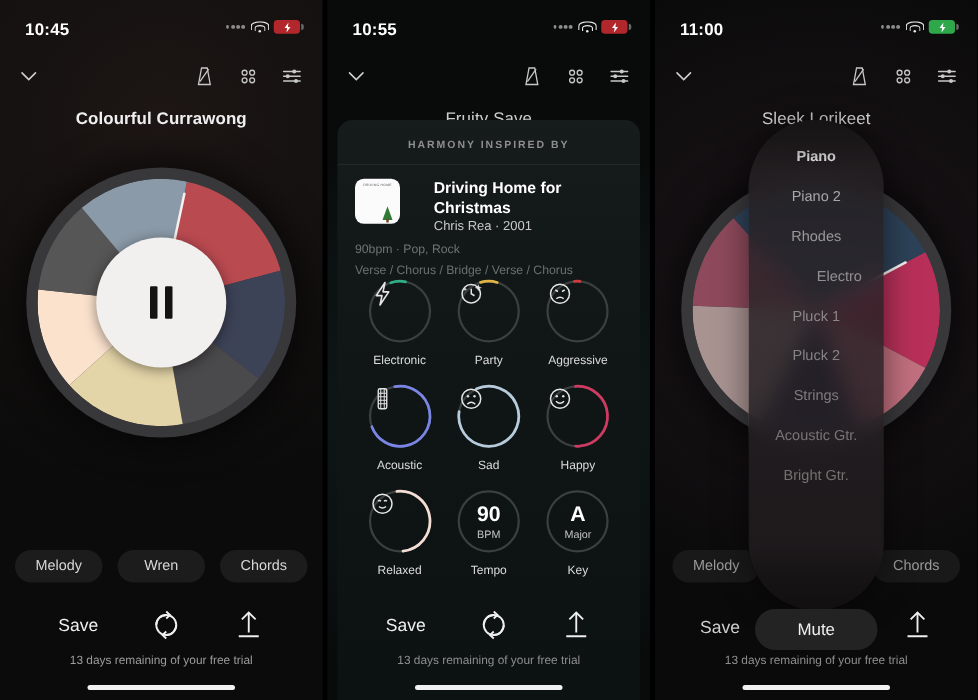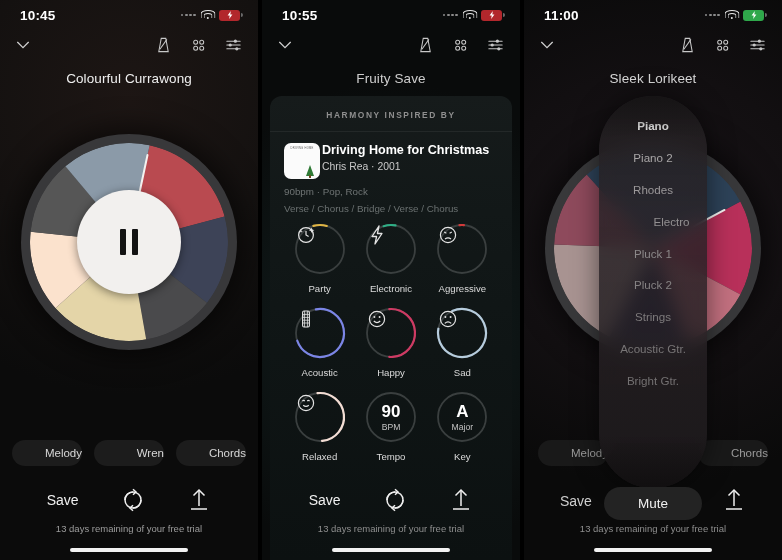--- a/index.html
+++ b/index.html
@@ -5,21 +5,21 @@
   html,body{margin:0;padding:0;background:#000;}
   body{width:782px;height:560px;overflow:hidden;font-family:"Liberation Sans",sans-serif;-webkit-font-smoothing:antialiased;}
   .stage{position:relative;width:782px;height:560px;display:flex;background:#000;}
   .panel{position:relative;width:258px;height:560px;overflow:hidden;background:#0c0c0c;}
   .panel + .panel{margin-left:4px;}
   .p1{background:radial-gradient(ellipse 150% 70% at 50% 18%, #1d1614 0%, #141110 40%, #0b0b0b 75%);}
   .p2{background:radial-gradient(ellipse 120% 60% at 50% 58%, #11201f 0%, #0e1616 35%, #090b0b 72%);}
   .p3{background:radial-gradient(ellipse 140% 60% at 50% 40%, #191418 0%, #120f11 45%, #0a0a0a 78%);}
 
   
-  .statusbar{position:relative;height:30px;display:flex;align-items:center;justify-content:space-between;padding:0 18px 0 20px;}
+  .statusbar{position:relative;height:30px;display:flex;align-items:flex-start;justify-content:space-between;padding:16px 18px 0 20px;}
   .clock{color:#fff;font-size:13.5px;font-weight:700;letter-spacing:.2px;}
   .st-right{display:flex;align-items:center;gap:5px;}
   .dots{display:flex;gap:1.6px;align-items:flex-end;}
   .dots i{display:block;width:2.6px;height:2.6px;border-radius:50%;background:#8c8c8c;}
   .wifi{position:relative;width:13px;height:10px;}
   .wifi span{position:absolute;left:50%;transform:translateX(-50%);border:1.4px solid #e9e9e9;border-bottom:none;border-radius:50% 50% 0 0;}
   .wifi .a{width:13px;height:6.5px;top:0;}
   .wifi .b{width:7px;height:4px;top:3px;}
   .wifi .c{width:2.4px;height:2.4px;border-radius:50%;background:#e9e9e9;border:none;top:7px;}
   .batt{position:relative;width:21px;height:11px;border-radius:3px;display:flex;align-items:center;}
@@ -27,62 +27,62 @@
   .batt.green{background:#2fa84b;}
   .batt:after{content:"";position:absolute;right:-3px;top:3.2px;width:2px;height:4.5px;border-radius:0 2px 2px 0;background:#6a6a6a;}
   .bolt{position:absolute;left:50%;top:50%;transform:translate(-50%,-50%);width:8px;height:8px;}
 
   
   .topnav{position:relative;height:30px;display:flex;align-items:center;justify-content:space-between;padding:0 16px 0 14px;}
   .chev{width:18px;height:18px;}
   .navicons{display:flex;align-items:center;gap:18px;}
   .ic{width:17px;height:18px;display:block;}
 
-  .title{text-align:center;color:#e6e6e6;font-size:13.5px;font-weight:400;letter-spacing:.1px;margin-top:11px;}
+  .title{text-align:center;color:#e6e6e6;font-size:13.5px;font-weight:700;letter-spacing:.1px;margin-top:11px;}
   .p1 .title,.p3 .title{color:#efefef;}
   .p2 .title{color:#cdcdcd;font-weight:400;}
   .p3 .title{color:#d8d8d8;font-weight:400;}
 
   
   .wheelwrap{position:absolute;left:50%;transform:translateX(-50%);width:216px;height:216px;}
   .p1 .wheelwrap{top:134px;}
   .p3 .wheelwrap{top:140px;}
   .wheel-ring{position:absolute;inset:0;border-radius:50%;background:#38383a;box-shadow:0 0 26px 8px rgba(0,0,0,.5);}
   .wheel-pie{position:absolute;inset:9px;border-radius:50%;overflow:hidden;}
   .hub{position:absolute;left:50%;top:50%;transform:translate(-50%,-50%);width:104px;height:104px;border-radius:50%;
        background:#f2f0ee;display:flex;align-items:center;justify-content:center;box-shadow:0 2px 10px rgba(0,0,0,.45);}
   .pause{display:flex;gap:6px;}
   .pause i{display:block;width:6px;height:26px;background:#131313;border-radius:1px;}
   .needle{position:absolute;left:50%;top:50%;width:2px;height:90px;background:#f4f2f0;transform-origin:50% 100%;
           border-radius:2px;margin-left:-1px;margin-top:-90px;}
 
   
   .pills{position:absolute;left:0;right:0;display:flex;justify-content:center;gap:12px;}
   .p1 .pills,.p3 .pills{top:440px;}
-  .pill{min-width:70px;padding:7px 0;border-radius:16px;background:#1c1c1c;color:#d7d7d7;font-size:11.5px;text-align:right;}
+  .pill{min-width:70px;padding:7px 0;border-radius:16px;background:#1c1c1c;color:#d7d7d7;font-size:11.5px;text-align:center;}
   .p3 .pill{background:#191919;color:#9a9a9a;}
 
   
   .transport{position:absolute;left:0;right:0;display:flex;align-items:center;justify-content:space-around;padding:0 26px;box-sizing:border-box;}
   .p1 .transport,.p3 .transport{top:487px;}
   .p2 .transport{top:487px;}
   .savebtn{color:#f0f0f0;font-size:14px;}
   .p3 .savebtn{color:#cfcfcf;}
   .mutepill{padding:9px 34px;border-radius:20px;background:#232323;color:#f0f0f0;font-size:13.5px;}
 
   .trial{position:absolute;left:0;right:0;bottom:26px;text-align:center;color:#9c9c9c;font-size:9.5px;}
   .p2 .trial,.p3 .trial{color:#8e8e8e;}
   .homebar{position:absolute;left:50%;transform:translateX(-50%);bottom:8px;width:118px;height:4.5px;border-radius:3px;background:#f2f2f2;}
 
   
   .card{position:absolute;left:8px;right:8px;top:96px;bottom:0;border-radius:12px 12px 0 0;
         background:linear-gradient(180deg,#161b1b 0%,#121818 25%,#0f1515 55%,#0c1111 100%);overflow:hidden;}
   .cardhdr{text-align:center;color:#8f8f8f;font-size:8.4px;letter-spacing:1.6px;padding-top:14px;font-weight:600;}
   .cardrule{height:1px;background:#232828;margin:11px 0 0 0;}
-  .song{display:flex;gap:2px;padding:11px 14px 0 14px;}
+  .song{display:flex;gap:27px;padding:11px 14px 0 14px;}
   .art{width:36px;height:36px;border-radius:7px;background:#fbfbfb;flex:0 0 auto;position:relative;overflow:hidden;}
   .art .lbl{position:absolute;top:4px;left:0;right:0;text-align:center;font-size:2.6px;color:#555;letter-spacing:.3px;}
   .art .tree{position:absolute;right:6px;bottom:3px;width:0;height:0;border-left:4px solid transparent;border-right:4px solid transparent;border-bottom:11px solid #2f7a35;}
   .art .trunk{position:absolute;right:9px;bottom:1px;width:2px;height:3px;background:#6b4a22;}
   .songtitle{color:#fff;font-size:12.6px;font-weight:700;line-height:1.25;}
   .songmeta{color:#c9c9c9;font-size:10.4px;margin-top:2px;}
   .songsub{color:#6f7474;font-size:9.8px;margin-top:7px;padding-left:14px;}
   .songsub2{color:#6a7070;font-size:9.8px;margin-top:6px;padding-left:14px;}
 
   .grid{position:absolute;left:0;right:0;top:222px;display:grid;grid-template-columns:repeat(3,1fr);row-gap:12px;padding:0 22px;box-sizing:border-box;}
@@ -290,46 +290,46 @@
       </div>
       <div class="songsub">90bpm · Pop, Rock</div>
       <div class="songsub2">Verse / Chorus / Bridge / Verse / Chorus</div>
     </div>
 
     <div class="grid" id="dialgrid">
         <div class="cell">
           <div class="dial">
             <svg viewBox="0 0 54 54">
               <circle cx="27" cy="27" r="24" fill="none" stroke="#3a3f3f" stroke-width="1.8"></circle>
+              <circle cx="27" cy="27" r="24" fill="none" stroke="#2faf86" stroke-width="2.2" stroke-linecap="round" stroke-dasharray="12.063715789784805 150.79644737231007" transform="rotate(-108 27 27)"></circle>
+            </svg>
+            <div class="dialicon">
+              <svg width="26" height="26" viewBox="0 0 26 26">
+                <path d="M15 4 L8 14.5 H12.6 L11 22 L18 11.5 H13.4 Z" fill="none" stroke="#e4e4e4" stroke-width="1.3" stroke-linejoin="round"></path>
+              </svg>
+            </div>
+          </div>
+          <div class="celllabel">Electronic</div>
+        </div>
+        <div class="cell">
+          <div class="dial">
+            <svg viewBox="0 0 54 54">
+              <circle cx="27" cy="27" r="24" fill="none" stroke="#3a3f3f" stroke-width="1.8"></circle>
               <circle cx="27" cy="27" r="24" fill="none" stroke="#e0b544" stroke-width="2.2" stroke-linecap="round" stroke-dasharray="13.571680263507906 150.79644737231007" transform="rotate(-106 27 27)"></circle>
             </svg>
             <div class="dialicon">
               <svg width="26" height="26" viewBox="0 0 26 26">
                 <circle cx="13" cy="13" r="7.4" fill="none" stroke="#e4e4e4" stroke-width="1.2"></circle>
                 <path d="M13 9 V13 L15.6 14.6" stroke="#e4e4e4" stroke-width="1.2" fill="none"></path>
                 <path d="M18.6 5.4 l.8 2 2 .8 -2 .8 -.8 2 -.8 -2 -2 -.8 2-.8z" fill="#e4e4e4"></path>
                 <path d="M8 7.6 l.5 1.2 1.2 .5 -1.2 .5 -.5 1.2 -.5 -1.2 -1.2 -.5 1.2-.5z" fill="#e4e4e4"></path>
               </svg>
             </div>
           </div>
           <div class="celllabel">Party</div>
-        </div>
-        <div class="cell">
-          <div class="dial">
-            <svg viewBox="0 0 54 54">
-              <circle cx="27" cy="27" r="24" fill="none" stroke="#3a3f3f" stroke-width="1.8"></circle>
-              <circle cx="27" cy="27" r="24" fill="none" stroke="#2faf86" stroke-width="2.2" stroke-linecap="round" stroke-dasharray="12.063715789784805 150.79644737231007" transform="rotate(-108 27 27)"></circle>
-            </svg>
-            <div class="dialicon">
-              <svg width="26" height="26" viewBox="0 0 26 26">
-                <path d="M15 4 L8 14.5 H12.6 L11 22 L18 11.5 H13.4 Z" fill="none" stroke="#e4e4e4" stroke-width="1.3" stroke-linejoin="round"></path>
-              </svg>
-            </div>
-          </div>
-          <div class="celllabel">Electronic</div>
         </div>
         <div class="cell">
           <div class="dial">
             <svg viewBox="0 0 54 54">
               <circle cx="27" cy="27" r="24" fill="none" stroke="#3a3f3f" stroke-width="1.8"></circle>
               <circle cx="27" cy="27" r="24" fill="none" stroke="#d13a3a" stroke-width="2.2" stroke-linecap="round" stroke-dasharray="4.523893421169302 150.79644737231007" transform="rotate(-96 27 27)"></circle>
             </svg>
             <div class="dialicon">
               <svg width="26" height="26" viewBox="0 0 26 26">
                 <circle cx="13" cy="13" r="7.6" fill="none" stroke="#e4e4e4" stroke-width="1.2"></circle>
@@ -361,49 +361,49 @@
                 </g>
               </svg>
             </div>
           </div>
           <div class="celllabel">Acoustic</div>
         </div>
         <div class="cell">
           <div class="dial">
             <svg viewBox="0 0 54 54">
               <circle cx="27" cy="27" r="24" fill="none" stroke="#3a3f3f" stroke-width="1.8"></circle>
+              <circle cx="27" cy="27" r="24" fill="none" stroke="#b6ccdd" stroke-width="2.2" stroke-linecap="round" stroke-dasharray="126.66901579274047 150.79644737231007" transform="rotate(-114 27 27)"></circle>
+            </svg>
+            <div class="dialicon">
+              <svg width="26" height="26" viewBox="0 0 26 26">
+                <circle cx="13" cy="13" r="7.6" fill="none" stroke="#e4e4e4" stroke-width="1.2"></circle>
+                <circle cx="10.4" cy="11" r=".95" fill="#e4e4e4"></circle>
+                <circle cx="15.6" cy="11" r=".95" fill="#e4e4e4"></circle>
+                <path d="M9.8 17.4 Q13 14.2 16.2 17.4" fill="none" stroke="#e4e4e4" stroke-width="1.2"></path>
+              </svg>
+            </div>
+          </div>
+          <div class="celllabel">Sad</div>
+        </div>
+        <div class="cell">
+          <div class="dial">
+            <svg viewBox="0 0 54 54">
+              <circle cx="27" cy="27" r="24" fill="none" stroke="#3a3f3f" stroke-width="1.8"></circle>
               <circle cx="27" cy="27" r="24" fill="none" stroke="#cf3a63" stroke-width="2.2" stroke-linecap="round" stroke-dasharray="78.41415263360123 150.79644737231007" transform="rotate(-94 27 27)"></circle>
             </svg>
             <div class="dialicon">
               <svg width="26" height="26" viewBox="0 0 26 26">
                 <circle cx="13" cy="13" r="7.6" fill="none" stroke="#e4e4e4" stroke-width="1.2"></circle>
                 <circle cx="10.4" cy="11" r=".95" fill="#e4e4e4"></circle>
                 <circle cx="15.6" cy="11" r=".95" fill="#e4e4e4"></circle>
                 <path d="M9.8 15 Q13 18.2 16.2 15" fill="none" stroke="#e4e4e4" stroke-width="1.2"></path>
               </svg>
             </div>
           </div>
           <div class="celllabel">Happy</div>
-        </div>
-        <div class="cell">
-          <div class="dial">
-            <svg viewBox="0 0 54 54">
-              <circle cx="27" cy="27" r="24" fill="none" stroke="#3a3f3f" stroke-width="1.8"></circle>
-              <circle cx="27" cy="27" r="24" fill="none" stroke="#b6ccdd" stroke-width="2.2" stroke-linecap="round" stroke-dasharray="126.66901579274047 150.79644737231007" transform="rotate(-114 27 27)"></circle>
-            </svg>
-            <div class="dialicon">
-              <svg width="26" height="26" viewBox="0 0 26 26">
-                <circle cx="13" cy="13" r="7.6" fill="none" stroke="#e4e4e4" stroke-width="1.2"></circle>
-                <circle cx="10.4" cy="11" r=".95" fill="#e4e4e4"></circle>
-                <circle cx="15.6" cy="11" r=".95" fill="#e4e4e4"></circle>
-                <path d="M9.8 17.4 Q13 14.2 16.2 17.4" fill="none" stroke="#e4e4e4" stroke-width="1.2"></path>
-              </svg>
-            </div>
-          </div>
-          <div class="celllabel">Sad</div>
         </div>
         <div class="cell">
           <div class="dial">
             <svg viewBox="0 0 54 54">
               <circle cx="27" cy="27" r="24" fill="none" stroke="#3a3f3f" stroke-width="1.8"></circle>
               <circle cx="27" cy="27" r="24" fill="none" stroke="#f3ddd4" stroke-width="2.2" stroke-linecap="round" stroke-dasharray="75.39822368615503 150.79644737231007" transform="rotate(-96 27 27)"></circle>
             </svg>
             <div class="dialicon">
               <svg width="26" height="26" viewBox="0 0 26 26">
                 <circle cx="13" cy="13" r="7.6" fill="none" stroke="#e4e4e4" stroke-width="1.2"></circle>

